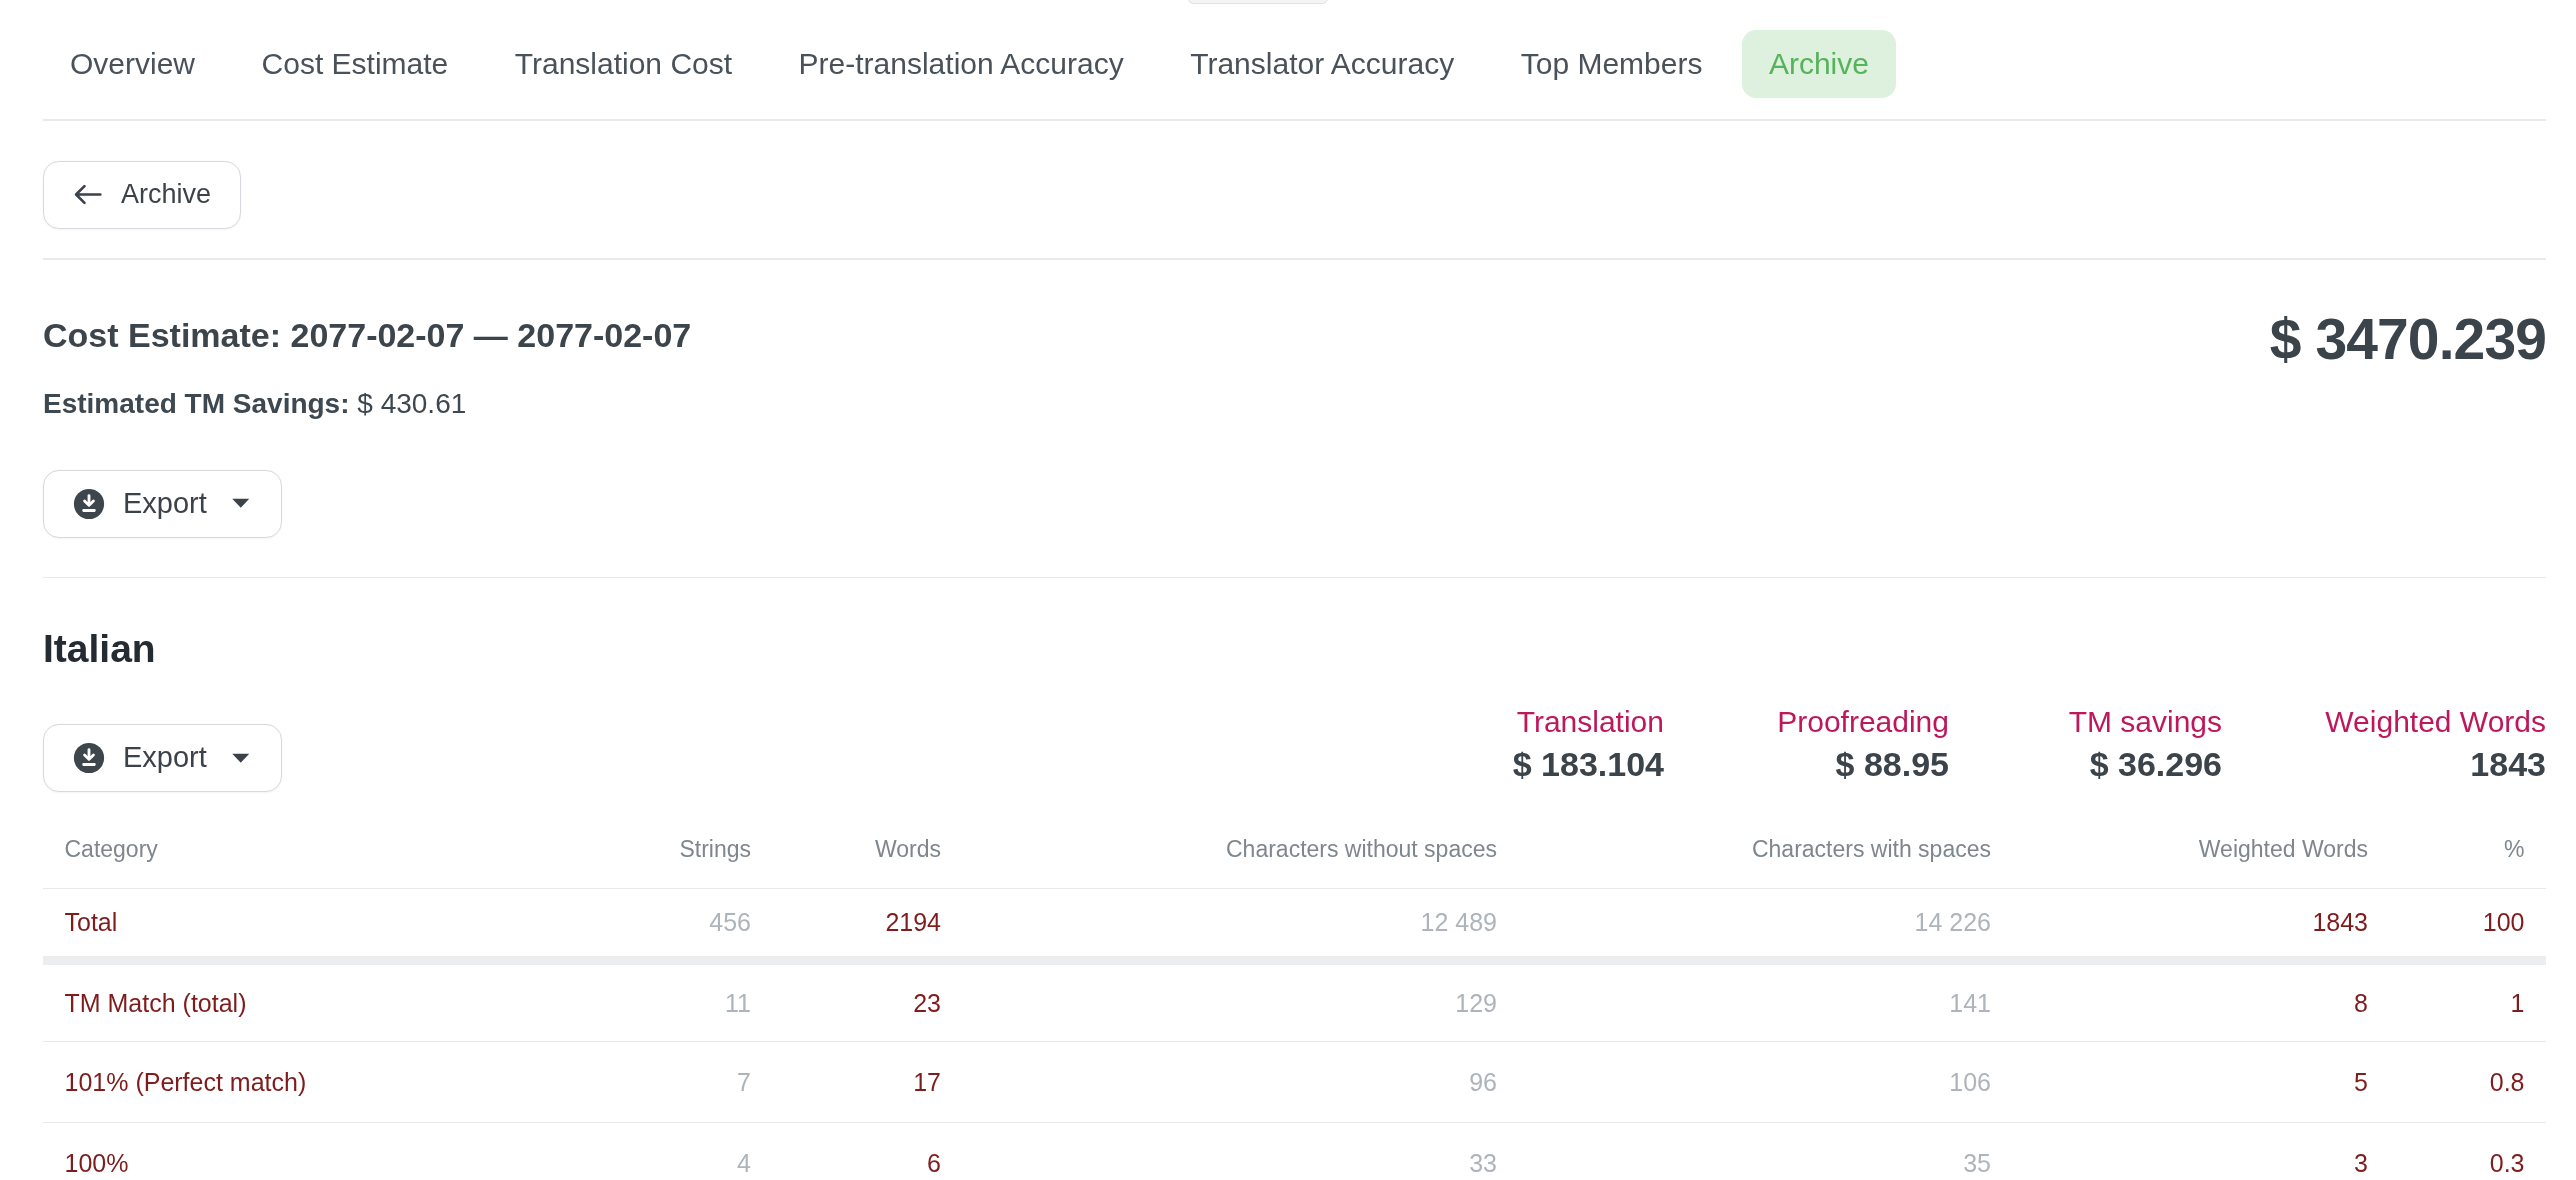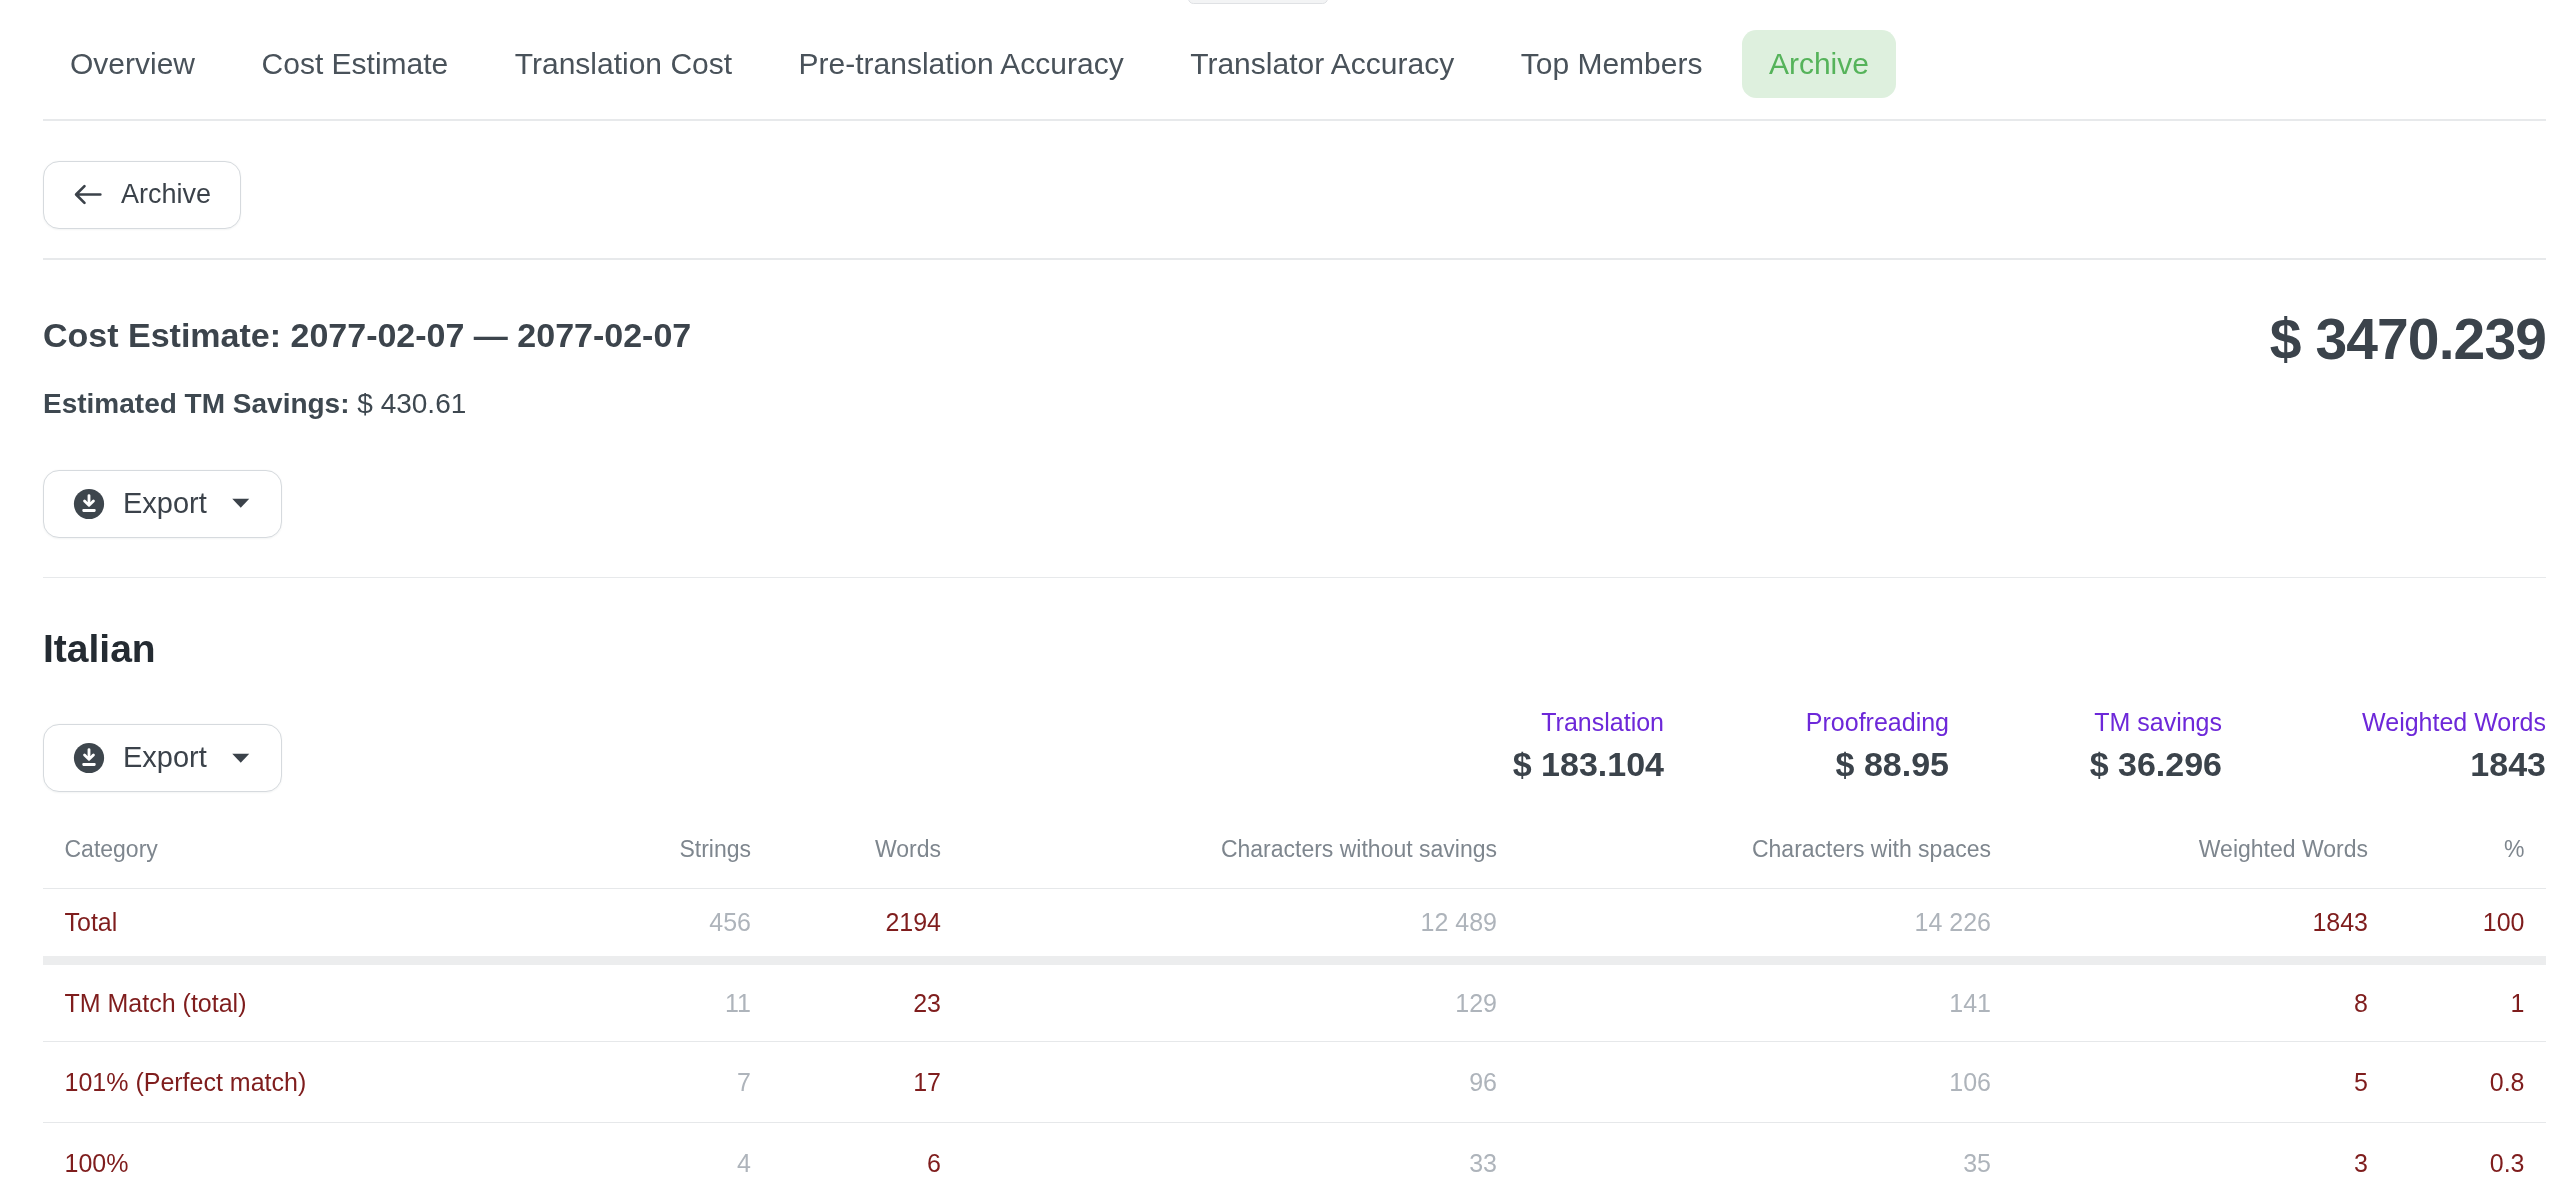--- a/index.html
+++ b/index.html
@@ -37,21 +37,21 @@
   .divider-3 { margin-top:39px; }
 
   
   .lang-header { display:flex; justify-content:space-between; align-items:flex-end; margin-top:47px; }
   .lang-left { display:flex; flex-direction:column; align-items:flex-start;gap:30px; }
   .lang-title { font-size:39px; font-weight:800; line-height:47px; color:#242b32; }
   .lang-left .export-btn { margin-top:21.5px; }
   .stats { display:flex; margin-bottom:7.2px; }
   .stat { text-align:right; }
   .stat-1 { width:233px; } .stat-2 { width:285px; } .stat-3 { width:273px; } .stat-4 { width:324px; }
-  .stat .stat-label { font-size:25px; line-height:32px; color:#6d28d9; }
+  .stat .stat-label { font-size:30px; line-height:32px; color:#be185d; }
   .stat .stat-value { font-size:34px; font-weight:800; line-height:41px; color:#3b434b; margin-top:5.4px; }
 
   
   table.cost-table { width:2503px; border-collapse:collapse; table-layout:fixed; margin-top:19.7px; }
   .cost-table th { font-size:23px; font-weight:400; color:#7e868e; height:77px;
     vertical-align:middle; text-align:right; border-bottom:1.8px solid #e6e8ea; padding:0; }
   .cost-table th:first-child { text-align:left; padding-left:21.5px; }
   .cost-table th:last-child { padding-right:21.5px; }
   .cost-table td { font-size:25px; height:81px; vertical-align:middle; text-align:right;
     color:#7f1d1d; border-bottom:1.8px solid #e6e8ea; padding:0; }
@@ -167,21 +167,21 @@
       <col style="width:556px">
         <col style="width:494px">
         <col style="width:377px">
         <col style="width:178px">
     </colgroup>
     <thead>
       <tr>
         <th>Category</th>
         <th>Strings</th>
         <th>Words</th>
-        <th>Characters without savings</th>
+        <th>Characters without spaces</th>
         <th>Characters with spaces</th>
         <th>Weighted Words</th>
         <th>%</th>
       </tr>
     </thead>
     <tbody>
       <tr class="row-total">
         <td>Total</td>
         <td class="muted">456</td>
         <td>2194</td>

